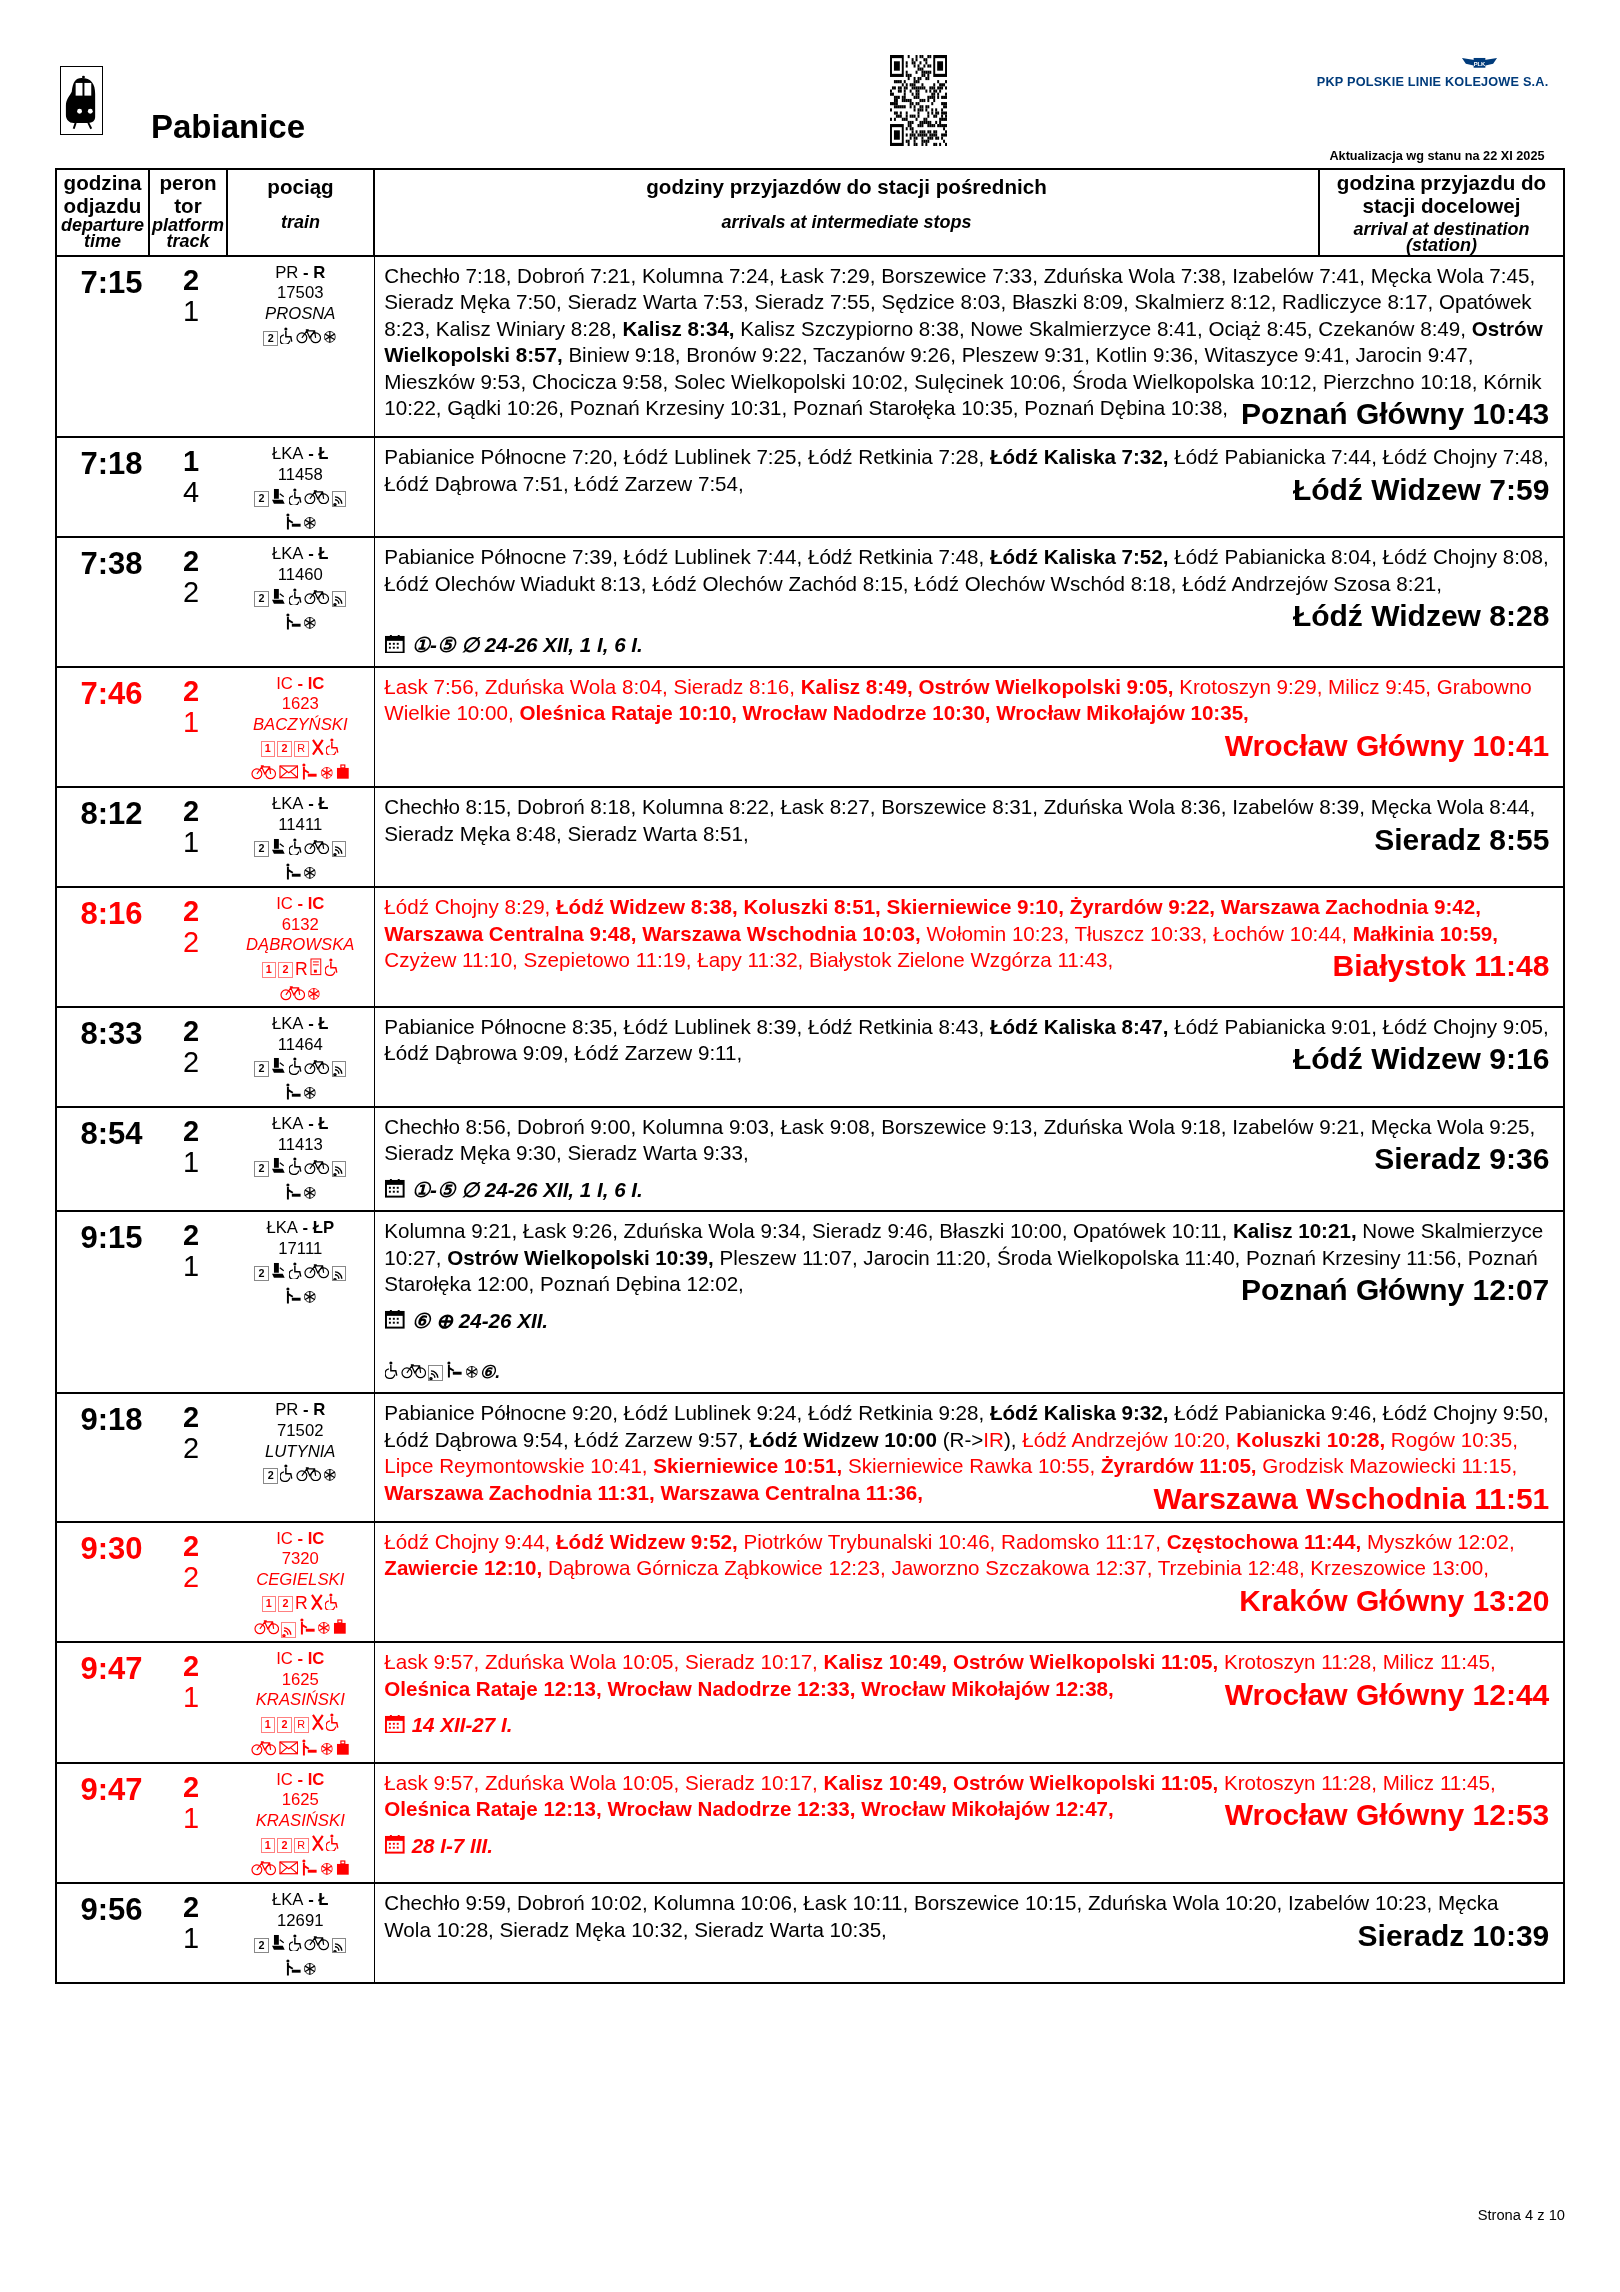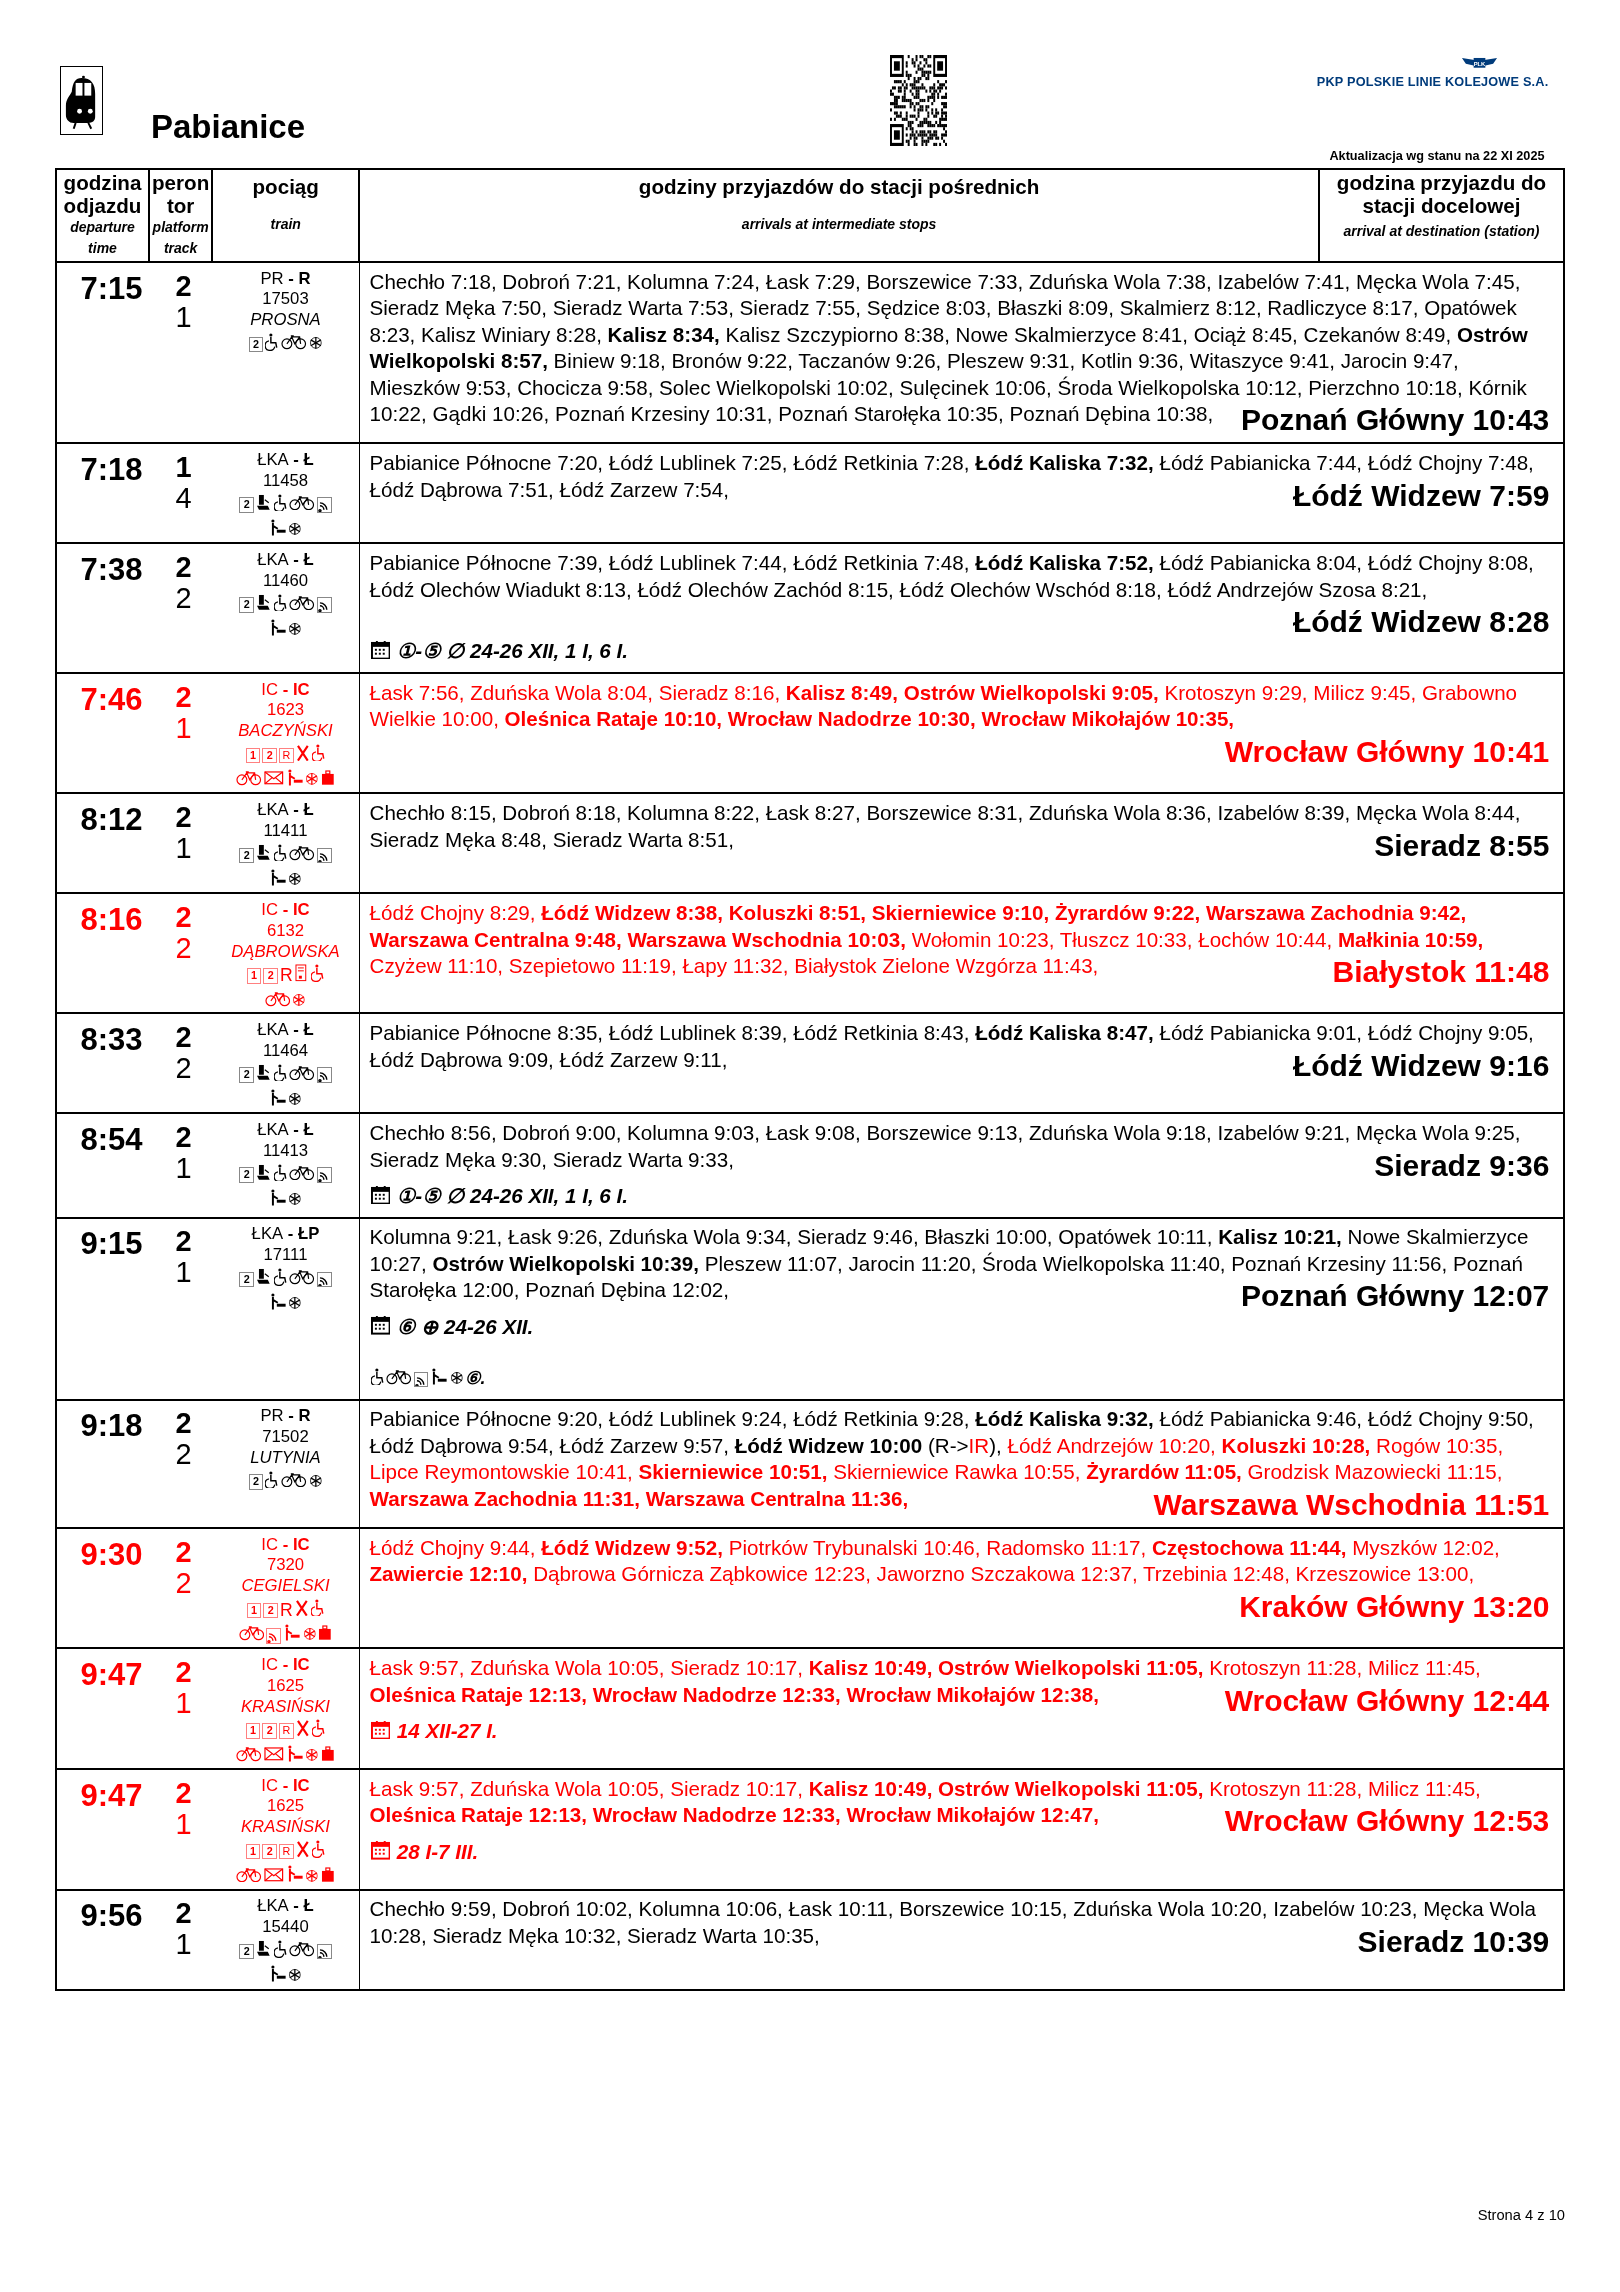--- a/index.html
+++ b/index.html
@@ -19,21 +19,21 @@
   #pkp-wings { display: block; margin-left: auto; margin-right: 49px; }
   #pkp-text { font-size: 12.7px; font-weight: bold; color: #003b7b; letter-spacing: 0.2px; margin-top: 3.9px; }
   #validity { position: absolute; right: 19.6px; top: 44px; font-size: 55px; font-weight: bold; color: #ff0000; letter-spacing: -1px; white-space: nowrap; }
   #update-note { position: absolute; right: 23.5px; top: 94px; font-size: 12.7px; font-weight: bold; white-space: nowrap; }
 
   
   #timetable { position: absolute; left: 55px; top: 168px; width: 1510px; border: 2.9px solid #000; border-collapse: collapse; }
   #timetable th, #timetable td { border: 2px solid #000; vertical-align: top; }
   #timetable thead th { font-weight: bold; text-align: center; padding: 2px 2px; }
   .th-main { font-size: 20.6px; line-height: 22.5px; }
-  .th-sub { font-size: 14px; font-style: italic; font-weight: bold; line-height: 21px; }
+  .th-sub { font-size: 18px; font-style: italic; font-weight: bold; line-height: 16px; }
   #timetable tbody td { border-left: none; border-right: none; }
   #timetable tbody td.c-stops { border-left: 1px solid #000; }
   #timetable tbody tr { border-top: 2.9px solid #000; }
   .c-time { width: 93px; padding: 7.8px 0 0 23.5px; font-size: 31px; font-weight: bold; }
   .c-plat { width: 51px; padding: 7.8px 0 0 5.9px; text-align: center; font-size: 29px; line-height: 31px; }
   .plat-p { font-weight: bold; }
   .c-train { width: 147px; padding: 5.9px 0 0 0; text-align: center; font-size: 16.7px; line-height: 20.6px; }
   .t-cat b { font-weight: bold; }
   .t-name { font-style: italic; }
   .t-icons { margin-top: 2px; line-height: 21.6px; font-size: 15.7px; }
@@ -981,21 +981,21 @@
               </svg></span> <span>28 I-7 III.</span></div></td>
       </tr>
       <tr>
         <td class="c-time">9:56</td>
         <td class="c-plat">
           <div class="plat-p">2</div>
           <div>1</div>
         </td>
         <td class="c-train">
           <div class="t-cat"><span>ŁKA</span><b> - </b><b>Ł</b></div>
-          <div class="t-num">15440</div>
+          <div class="t-num">12691</div>
           <div class="t-icons"><span class="ico-box" style="border-color: rgb(136, 136, 136); color: rgb(0, 0, 0); font-weight: bold;">2</span><span class="ico"><svg width="15.7" height="17.6" viewBox="0 0 16 18">
                 <rect x="3" y="1" width="5" height="10" fill="#000"></rect>
                 <path d="M1 12 L12 12 L14 16 L3 16 Z" fill="#000"></path>
                 <path d="M9 6 L13 9" stroke="#000" stroke-width="1.3"></path>
               </svg></span><span class="ico"><svg width="13.7" height="17.6" viewBox="0 0 14 18">
                 <circle cx="6" cy="2" r="1.6" fill="#000"></circle>
                 <path d="M6 4 L6 10 L11 10 L12 15" stroke="#000" stroke-width="1.5" fill="none"></path>
                 <path d="M4 8 a5 5 0 1 0 6 6" stroke="#000" stroke-width="1.3" fill="none"></path>
               </svg></span><span class="ico"><svg width="25.5" height="15.7" viewBox="0 0 26 16">
                 <circle cx="6" cy="10" r="5" stroke="#000" stroke-width="1.2" fill="none"></circle>

